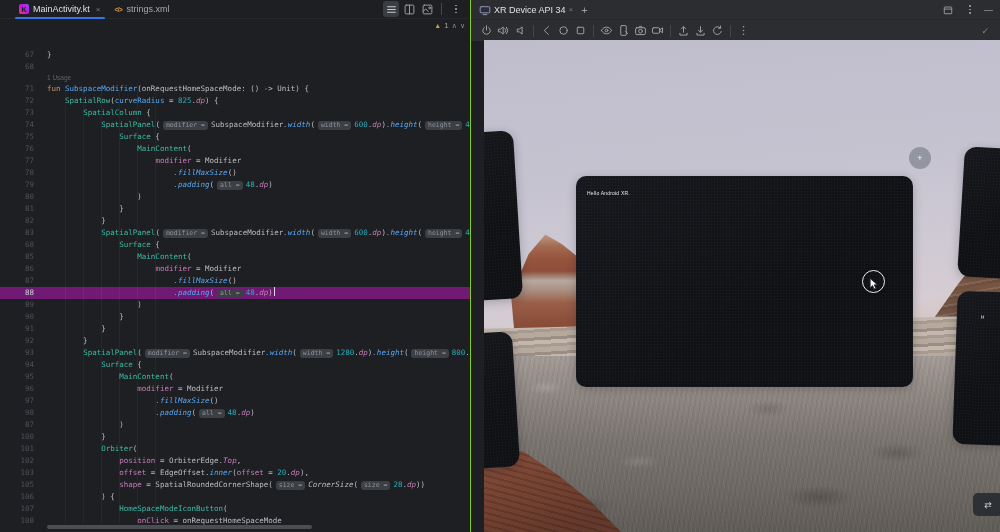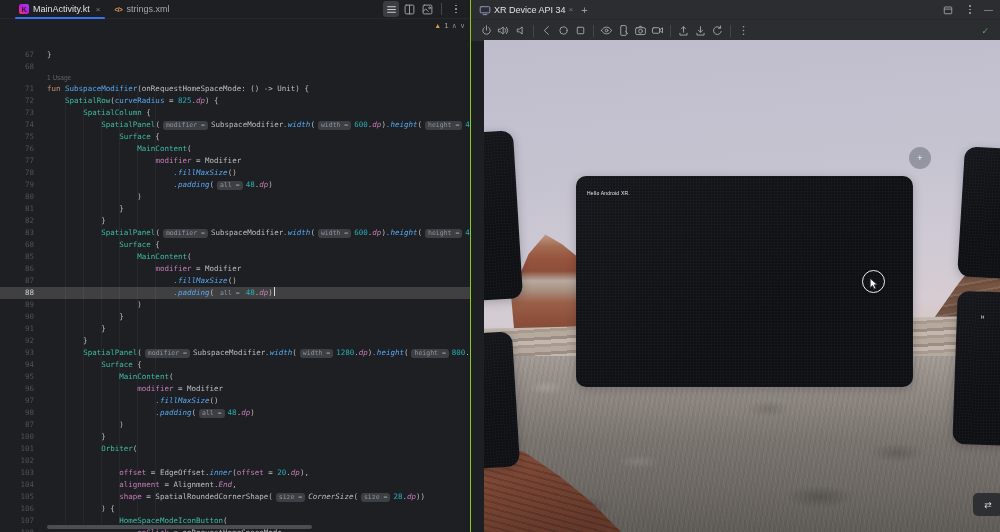--- a/index.html
+++ b/index.html
@@ -18,21 +18,21 @@
   #tab-right{margin-left:auto;display:flex;align-items:center;gap:2px;padding-right:6px;color:#9da0a6;}
   .iconbtn{width:16px;height:16px;border-radius:3px;display:flex;align-items:center;justify-content:center;color:#9da0a6;}
   .iconbtn.pressed{background:#3a3d41;color:#cfd1d6;}
   .vsep{width:1px;height:12px;background:#43464b;margin:0 4px;}
   #inspect{position:absolute;right:5px;top:21px;display:flex;align-items:center;gap:3px;font-size:8px;color:#9da0a6;z-index:6;}
   #inspect .wtri{color:#c99c3f;font-size:7px;}
   #inspect .chev{font-size:7px;color:#8b8e94;}
   
   #lines{position:absolute;left:0;top:19px;right:0;font-family:"DejaVu Sans Mono",monospace;font-size:7.5px;line-height:12px;margin-top:30px;}
   .row{height:12px;display:flex;white-space:pre;align-items:center;}
-  .row.current{background:#404040;}
+  .row.current{background:#701a75;}
   .row.current .ln{color:#ced0d6;}
   .ln{width:34px;text-align:right;color:#4e5157;flex:none;padding-right:13px;font-size:7.5px;}
   .lc{flex:1;overflow:hidden;white-space:pre;}
   .usage-row{height:10px;line-height:10px;padding-left:47px;font-size:6.5px;color:#5c6066;font-family:"Liberation Sans",sans-serif;}
   .tp{color:#bcbec4}.tk{color:#cf8e6d}.ta{color:#b3ae60}.tf{color:#56a8f5}.tc{color:#3dbda8}
   .tm{color:#56a8f5;font-style:italic}.tpr{color:#c77dbb}.tn{color:#2aacb8}
   .td{color:#c77dbb;font-style:italic}.ts{color:#6aab73}.tci{color:#bcbec4;font-style:italic}
   .chip{background:#3c3f44;color:#8f939a;border-radius:3px;padding:0 3px;margin:0 3px;font-size:6.5px;display:inline-block;line-height:9px;}
   .caret{display:inline-block;width:1px;height:9px;background:#d7d9de;margin-left:1px;vertical-align:-1px;}
   .guide{position:absolute;width:1px;top:90px;bottom:8px;background:rgba(255,255,255,0.045);z-index:2;}
@@ -189,23 +189,22 @@
       <div class="row"><span class="ln">92</span><span class="lc"><span class="tp">        }</span></span></div>
       <div class="row"><span class="ln">93</span><span class="lc"><span class="tp">        </span><span class="tc">SpatialPanel</span><span class="tp">(</span><span class="chip">modifier =</span><span class="tp">SubspaceModifier</span><span class="tm">.width</span><span class="tp">(</span><span class="chip">width =</span><span class="tn">1280</span><span class="tp">.</span><span class="td">dp</span><span class="tp">)</span><span class="tm">.height</span><span class="tp">(</span><span class="chip">height =</span><span class="tn">800</span><span class="tp">.</span><span class="td">dp</span></span></div>
       <div class="row"><span class="ln">94</span><span class="lc"><span class="tp">            </span><span class="tc">Surface</span><span class="tp"> {</span></span></div>
       <div class="row"><span class="ln">95</span><span class="lc"><span class="tp">                </span><span class="tc">MainContent</span><span class="tp">(</span></span></div>
       <div class="row"><span class="ln">96</span><span class="lc"><span class="tp">                    </span><span class="tpr">modifier</span><span class="tp"> = Modifier</span></span></div>
       <div class="row"><span class="ln">97</span><span class="lc"><span class="tp">                        </span><span class="tm">.fillMaxSize</span><span class="tp">()</span></span></div>
       <div class="row"><span class="ln">98</span><span class="lc"><span class="tp">                        </span><span class="tm">.padding</span><span class="tp">(</span><span class="chip">all =</span><span class="tn">48</span><span class="tp">.</span><span class="td">dp</span><span class="tp">)</span></span></div>
       <div class="row"><span class="ln">87</span><span class="lc"><span class="tp">                )</span></span></div>
       <div class="row"><span class="ln">100</span><span class="lc"><span class="tp">            }</span></span></div>
       <div class="row"><span class="ln">101</span><span class="lc"><span class="tp">            </span><span class="tc">Orbiter</span><span class="tp">(</span></span></div>
-      <div class="row"><span class="ln">102</span></div>
+      <div class="row"><span class="ln">102</span><span class="lc"><span class="tp">                </span><span class="tpr">position</span><span class="tp"> = OrbiterEdge.</span><span class="td">Top</span><span class="tp">,</span></span></div>
       <div class="row"><span class="ln">103</span><span class="lc"><span class="tp">                </span><span class="tpr">offset</span><span class="tp"> = EdgeOffset.</span><span class="tm">inner</span><span class="tp">(</span><span class="tpr">offset</span><span class="tp"> = </span><span class="tn">20</span><span class="tp">.</span><span class="td">dp</span><span class="tp">),</span></span></div>
-      <div class="row"><span class="ln">104</span><span class="lc"><span class="tp">                </span><span class="tpr">alignment</span><span class="tp"> = Alignment.</span><span class="td">End</span><span class="tp">,</span></span></div>
       <div class="row"><span class="ln">105</span><span class="lc"><span class="tp">                </span><span class="tpr">shape</span><span class="tp"> = SpatialRoundedCornerShape(</span><span class="chip">size =</span><span class="tci">CornerSize</span><span class="tp">(</span><span class="chip">size =</span><span class="tn">28</span><span class="tp">.</span><span class="td">dp</span><span class="tp">))</span></span></div>
       <div class="row"><span class="ln">106</span><span class="lc"><span class="tp">            ) {</span></span></div>
       <div class="row"><span class="ln">107</span><span class="lc"><span class="tp">                </span><span class="tc">HomeSpaceModeIconButton</span><span class="tp">(</span></span></div>
       <div class="row"><span class="ln">108</span><span class="lc"><span class="tp">                    </span><span class="tpr">onClick</span><span class="tp"> = onRequestHomeSpaceMode</span></span></div>
     </div>
   <div id="hscroll"></div>
 </div>
 
 <div id="devpanel">
   <div id="dev-header">

